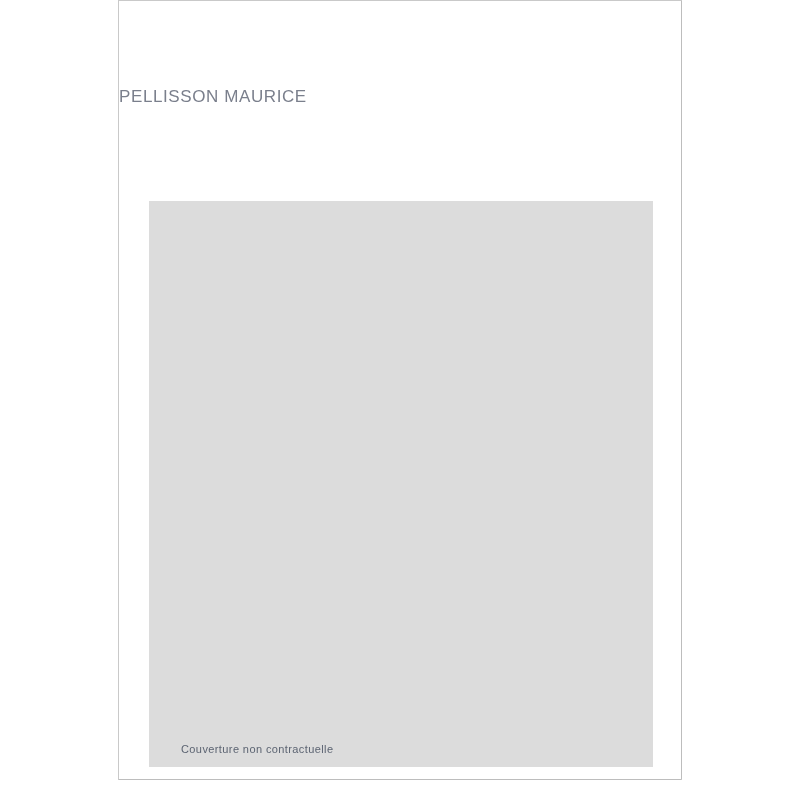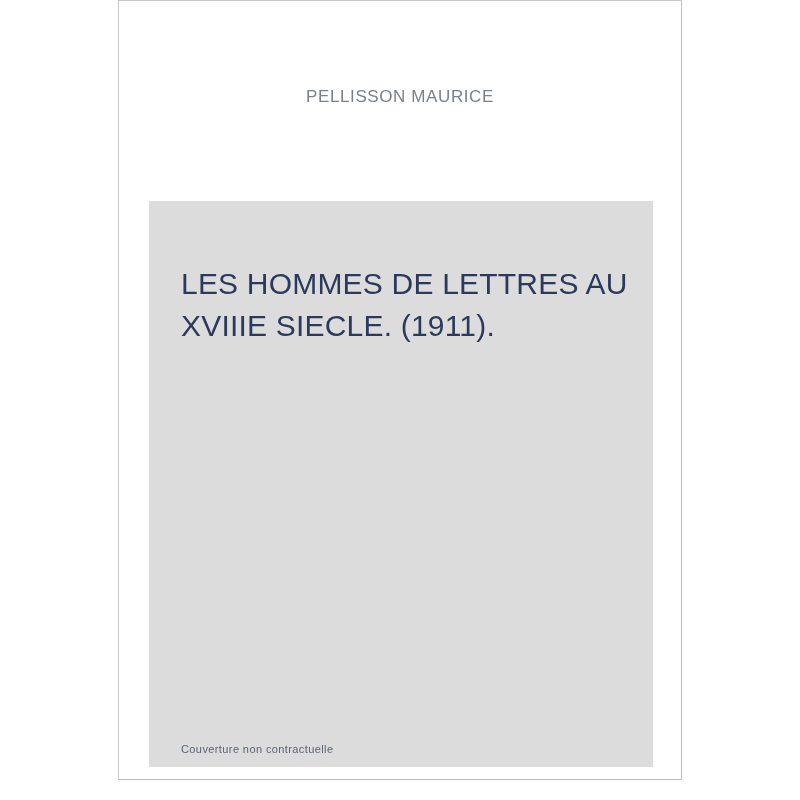--- a/index.html
+++ b/index.html
@@ -30,21 +30,20 @@
     border: 1px solid #c9c9c9;
     box-sizing: border-box;
   }
 
   
   .author {
     position: absolute;
     left: 0;
     right: 0;
     top: 86px;
-    text-align: center;
     font-size: 17px;
     letter-spacing: 0.6px;
     color: #7a7f8c;
     font-family: "Liberation Sans", sans-serif;
     white-space: nowrap;
   }
 
   
   .title-panel {
     position: absolute;
@@ -103,21 +102,20 @@
 
   <div class="cover">
 
     <div class="edge-shadow-right"></div>
     <div class="edge-shadow-bottom"></div>
 
     <div class="author">PELLISSON MAURICE</div>
 
     <div class="title-panel">
 
-      <div class="title-text">LES HOMMES DE LETTRES AU XVIIIE SIECLE. (1911).</div>
 
       <div class="disclaimer">Couverture non contractuelle</div>
 
     </div>
 
   </div>
 
 </div>
 
 </body></html>

